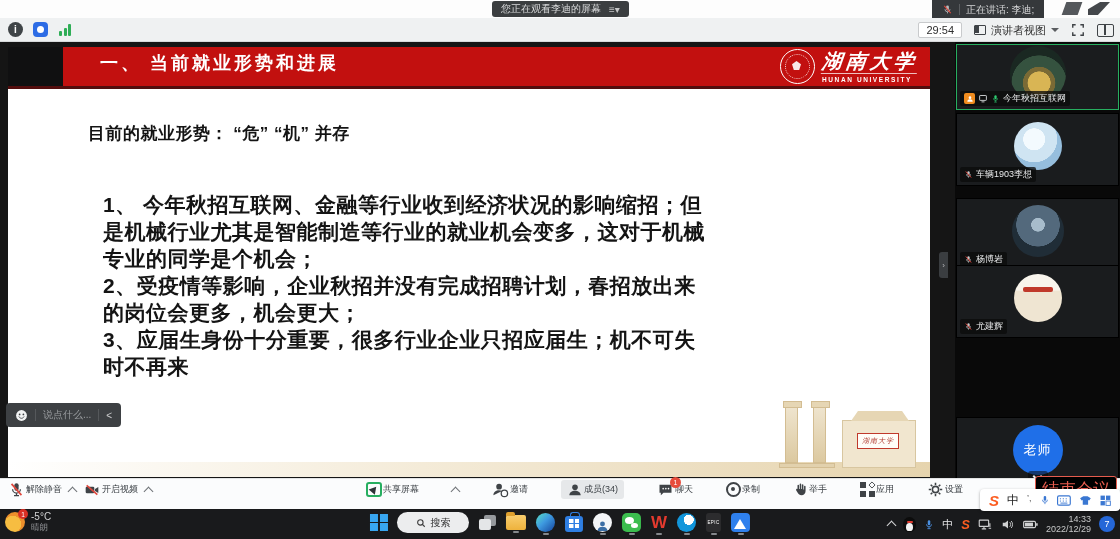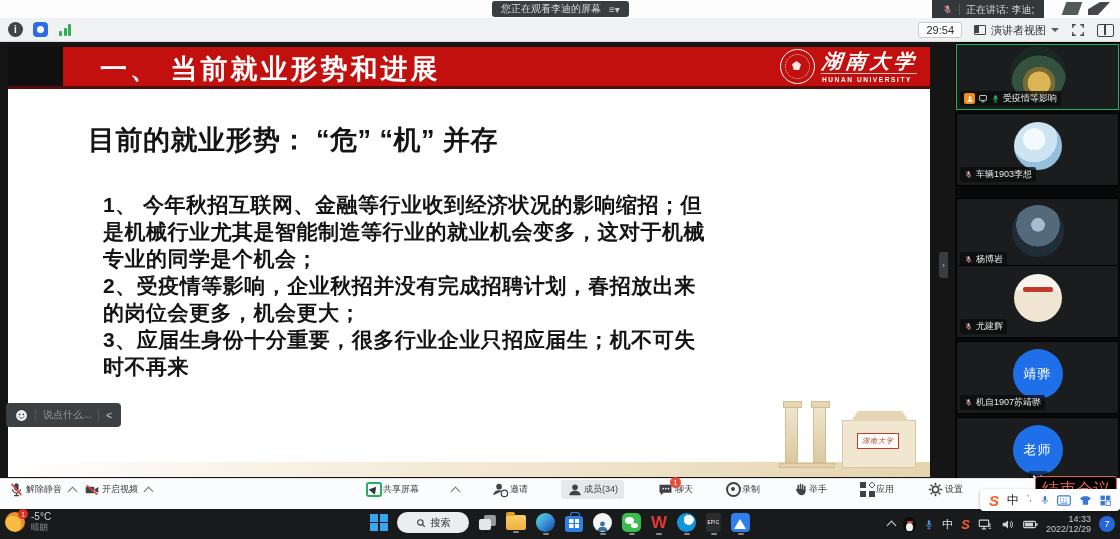--- a/index.html
+++ b/index.html
@@ -35,31 +35,31 @@
   .caret-down{width:0;height:0;border-left:4px solid transparent;border-right:4px solid transparent;border-top:4px solid #5a5d60;}
   .split-ic{position:relative;width:17px;height:13px;border:1.6px solid #3f4347;border-radius:2px;}
   .split-ic::after{content:"";position:absolute;left:6.2px;top:0;width:1.6px;height:10px;background:#3f4347;}
 
   
   .content{position:absolute;left:0;top:42px;width:1120px;height:436px;background:#151515;}
   .slide{position:absolute;left:8px;top:5px;width:922px;height:430px;background:#fff;overflow:hidden;}
   .slide-header{display:flex;height:42px;border-bottom:3px solid #530d0d;}
   .notch{width:55px;background:#101011;}
   .band{flex:1;background:#c2100f;position:relative;}
-  .slide-title{position:absolute;left:37px;top:4px;color:#fff;font-size:27px;font-weight:bold;letter-spacing:3px;white-space:nowrap;}
+  .slide-title{position:absolute;left:37px;top:4px;color:#fff;font-size:18px;font-weight:bold;letter-spacing:3px;white-space:nowrap;}
   .logo{position:absolute;right:12px;top:2px;display:flex;align-items:center;gap:7px;}
   .seal{position:relative;width:35px;height:35px;border:1.6px solid #fff;border-radius:50%;}
   .seal::before{content:"";position:absolute;inset:4px;border:1px dotted #ffffffcc;border-radius:50%;}
   .seal::after{content:"";position:absolute;left:11px;top:11px;width:9px;height:9px;background:#fff;opacity:.9;
     clip-path:polygon(50% 0,100% 35%,80% 100%,20% 100%,0 35%);}
   .logo-text{display:flex;flex-direction:column;align-items:flex-start;}
   .uni-cn{font-family:"Liberation Serif",serif;font-style:italic;font-weight:bold;color:#fff;font-size:20px;
     letter-spacing:4px;transform:skewX(-6deg);line-height:22px;border-bottom:1px solid #ffffffbb;padding-bottom:1px;}
   .uni-en{color:#fff;font-size:6.5px;letter-spacing:1.6px;margin-top:2px;font-weight:bold;}
-  .subtitle{position:absolute;left:80px;top:75px;font-size:27px;font-weight:bold;color:#141414;letter-spacing:.5px;white-space:nowrap;}
+  .subtitle{position:absolute;left:80px;top:75px;font-size:17px;font-weight:bold;color:#141414;letter-spacing:.5px;white-space:nowrap;}
   .slide-body{position:absolute;left:95px;top:144px;font-size:21px;font-weight:bold;color:#141414;line-height:27px;letter-spacing:.5px;white-space:nowrap;}
   .bottom-band{position:absolute;left:0;right:0;bottom:0;height:15px;background:linear-gradient(90deg,#ffffff 0%,#f4ebd8 45%,#e6d4ae 100%);}
   .gate{position:absolute;left:765px;top:334px;width:145px;height:90px;}
   .gate .col{position:absolute;bottom:8px;width:13px;height:58px;background:linear-gradient(180deg,#efe5cf,#dcc9a0);border:1px solid #d3bd92;}
   .gate .col::before{content:"";position:absolute;left:-3px;top:-5px;width:17px;height:5px;background:#e6d6b4;border:1px solid #d3bd92;}
   .c1{left:12px;} .c2{left:40px;}
   .colbase{position:absolute;left:6px;bottom:3px;width:56px;height:5px;background:#e2d1ad;border:1px solid #d3bd92;}
   .bldg{position:absolute;right:2px;bottom:3px;width:74px;height:48px;background:#f1e6cf;border:1px solid #d8c6a0;}
   .bldg::before{content:"";position:absolute;left:8px;top:-10px;width:58px;height:10px;background:#e6d6b4;
     clip-path:polygon(0 100%,12% 0,88% 0,100% 100%);}
@@ -282,21 +282,21 @@
               </svg>
           </span>
           <svg width="10" height="9" viewBox="0 0 24 24" fill="none" stroke="#d7dadd" stroke-width="2.4">
               <rect x="3" y="4" width="18" height="13" rx="1.5"></rect>
               <path d="M8 21h8"></path>
             </svg>
           <svg width="9" height="9" viewBox="0 0 24 24">
               <rect x="9" y="3" width="6" height="11" rx="3" fill="#2ecc71"></rect>
               <path d="M6.5 11.5a5.5 5.5 0 0 0 11 0M12 17v3.5M8.5 21.5h7" fill="none" stroke="#2ecc71" stroke-width="1.8"></path>
             </svg>
-          <span>受疫情等影响</span>
+          <span>今年秋招互联网</span>
         </div>
       </div>
 
       <div class="tile t2">
         <span class="avatar av2"></span>
         <div class="tile-label">
           <svg width="9" height="9" viewBox="0 0 24 24">
               <rect x="9" y="3" width="6" height="11" rx="3" fill="#c9cbcd"></rect>
               <path d="M6.5 11.5a5.5 5.5 0 0 0 11 0M12 17v3.5" fill="none" stroke="#c9cbcd" stroke-width="1.8"></path>
               <line x1="5" y1="4" x2="19" y2="20" stroke="#e0483e" stroke-width="2.6"></line>
@@ -322,31 +322,20 @@
         <div class="tile-label">
           <svg width="9" height="9" viewBox="0 0 24 24">
               <rect x="9" y="3" width="6" height="11" rx="3" fill="#c9cbcd"></rect>
               <path d="M6.5 11.5a5.5 5.5 0 0 0 11 0M12 17v3.5" fill="none" stroke="#c9cbcd" stroke-width="1.8"></path>
               <line x1="5" y1="4" x2="19" y2="20" stroke="#e0483e" stroke-width="2.6"></line>
             </svg>
           <span>尤建辉</span>
         </div>
       </div>
 
-      <div class="tile t5">
-        <span class="avatar av-blue">靖骅</span>
-        <div class="tile-label">
-          <svg width="9" height="9" viewBox="0 0 24 24">
-              <rect x="9" y="3" width="6" height="11" rx="3" fill="#c9cbcd"></rect>
-              <path d="M6.5 11.5a5.5 5.5 0 0 0 11 0M12 17v3.5" fill="none" stroke="#c9cbcd" stroke-width="1.8"></path>
-              <line x1="5" y1="4" x2="19" y2="20" stroke="#e0483e" stroke-width="2.6"></line>
-            </svg>
-          <span>机自1907苏靖骅</span>
-        </div>
-      </div>
 
       <div class="tile t6">
         <span class="avatar av-blue">老师</span>
         <div class="chev-overlay">
             <span class="chev-dn"></span>
           </div>
       </div>
 
     </div>
   </div>

